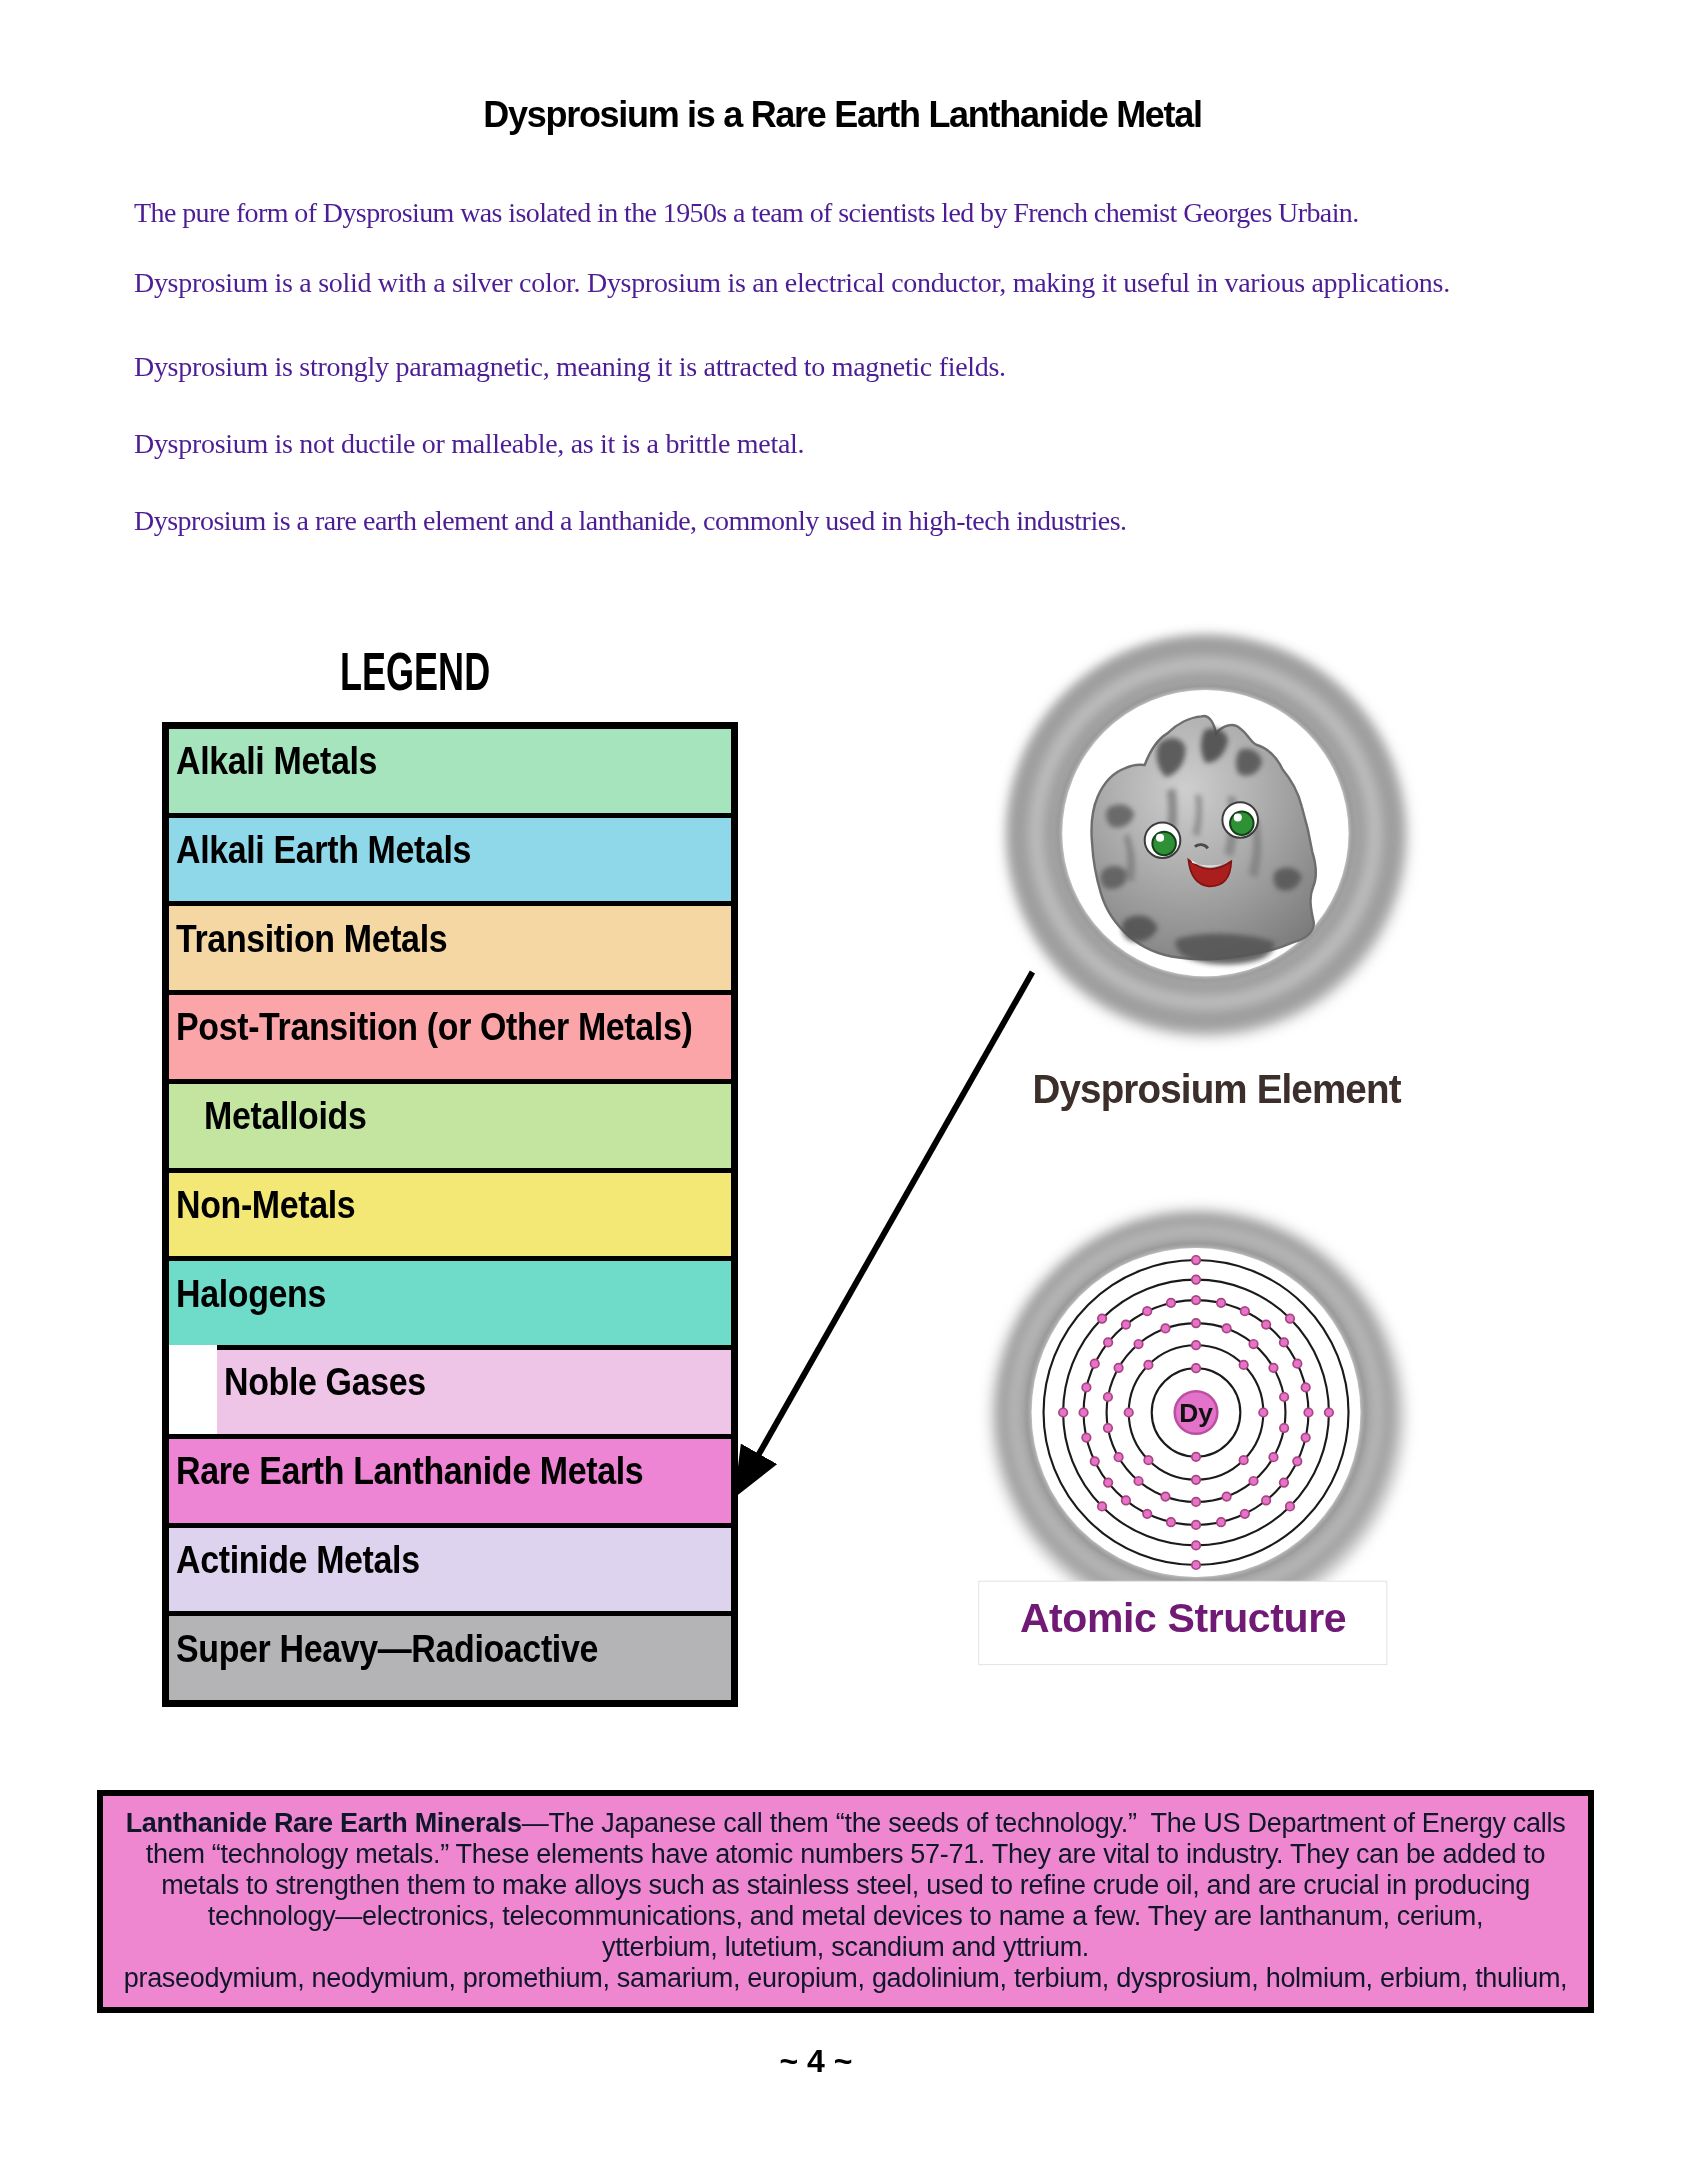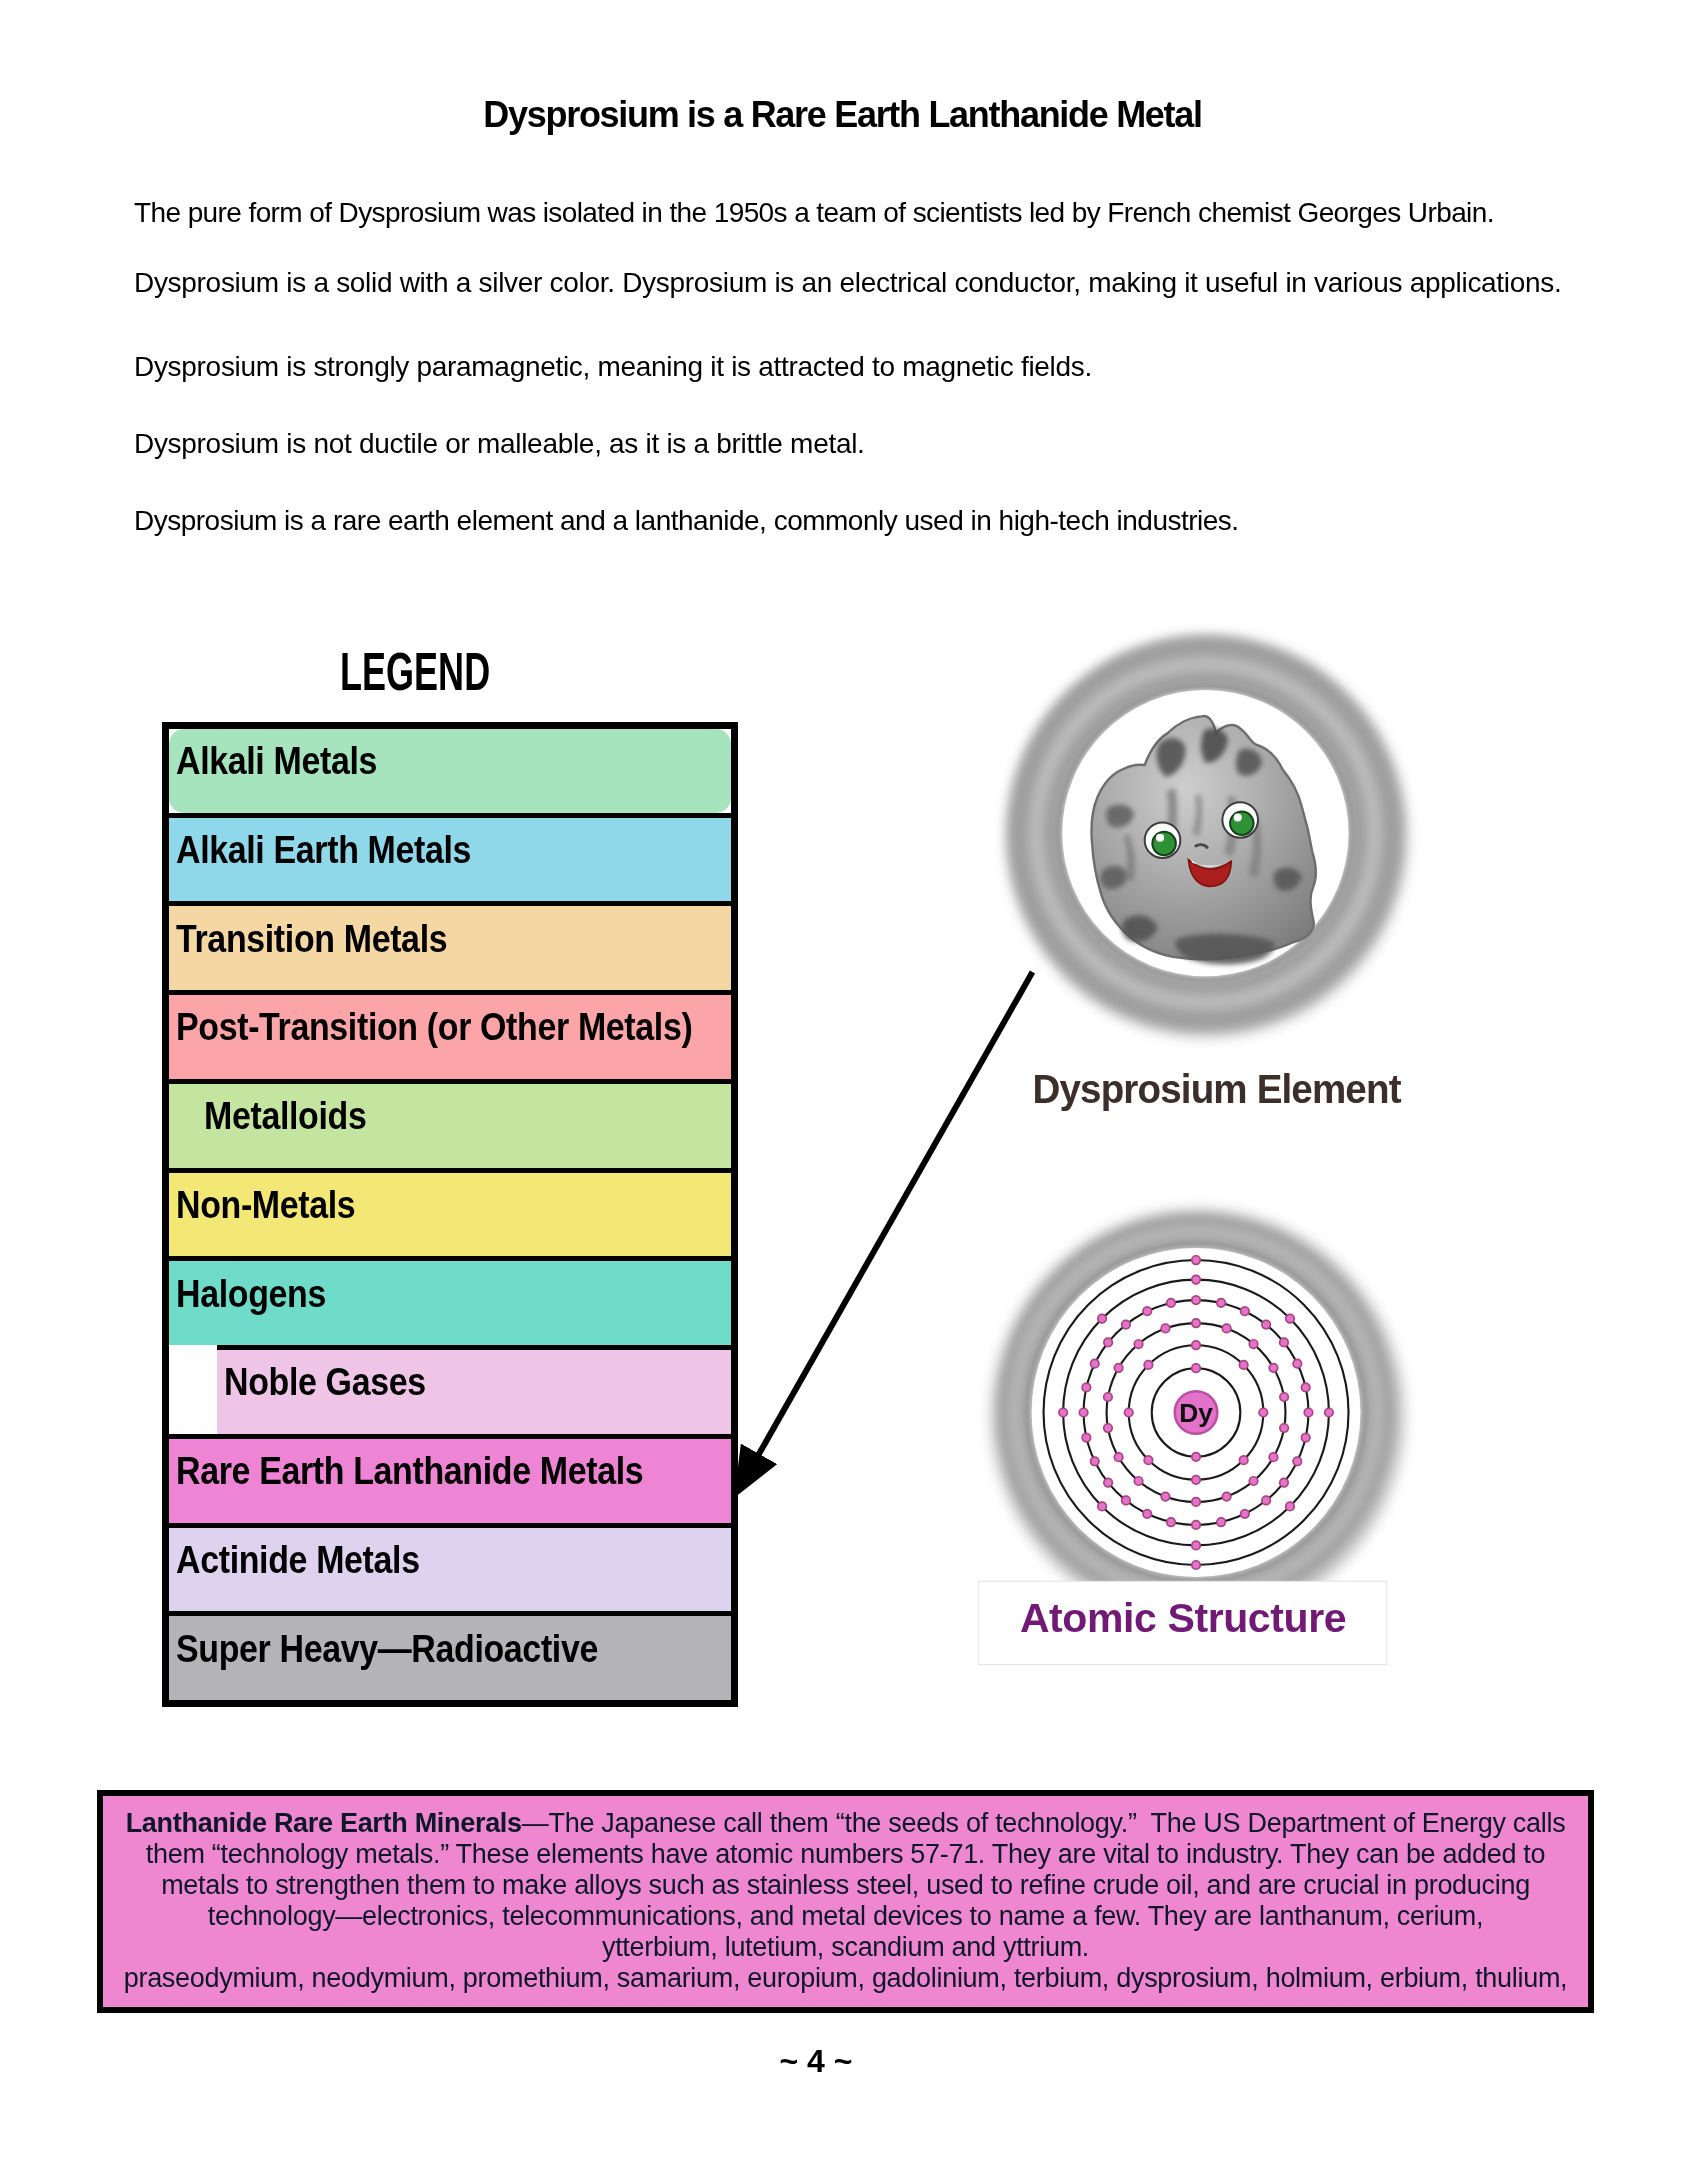--- a/index.html
+++ b/index.html
@@ -1,20 +1,20 @@
 <!DOCTYPE html>
 <html style="font-size:13.6px"><head>
 <meta charset="utf-8">
 <style>
 html,body{margin:0;padding:0;}
 body{width:1685px;height:2181px;position:relative;background:#ffffff;overflow:hidden;
      font-family:"Liberation Sans",sans-serif;}
 .abs{position:absolute;}
 .title{left:0;top:94px;width:1685px;text-align:center;font-weight:bold;font-size:36px;letter-spacing:-1.3px;white-space:nowrap;}
-.body-line{left:134px;font-size:28px;letter-spacing:-0.3px;white-space:nowrap;color:#000000;}
+.body-line{left:134px;font-size:28px;letter-spacing:-0.3px;white-space:nowrap;color:#4c1d95;font-family:Liberation Serif, serif;}
 .legend-head{left:340px;top:641px;font-weight:bold;font-size:53px;letter-spacing:0px;white-space:nowrap;transform:scaleX(0.68);transform-origin:left top;}
 .legend{left:162px;top:722px;width:576px;height:985px;border:7.7px solid #000;box-sizing:border-box;
         display:flex;flex-direction:column;}
 .lrow{flex:1 1 0;border-top:5.1px solid #000;font-weight:bold;font-size:39px;letter-spacing:-0.4px;
       padding:10.2px 0 0 6.8px;box-sizing:border-box;white-space:nowrap;}
 .lrow span{display:inline-block;transform:scaleX(0.87);transform-origin:left top;}
 .lrow:first-child{border-top:none;}
 .cap1{left:1021px;top:1066px;width:383px;text-align:center;font-weight:bold;font-size:41px;letter-spacing:-0.9px;color:#3b2e2b;white-space:nowrap;transform:scaleX(0.94);}
 .cap2{left:979px;top:1595px;width:408px;text-align:center;font-weight:bold;font-size:41px;letter-spacing:-0.4px;color:#701a75;white-space:nowrap;}
 .pinkbox{left:97px;top:1790px;width:1497px;height:223px;border:6.8px solid #000;background:#ee87cf;box-sizing:border-box;
@@ -26,21 +26,21 @@
 <body>
 <div class="abs title">Dysprosium is a Rare Earth Lanthanide Metal</div>
 <div class="abs body-line" style="top:197px;letter-spacing:-0.6px;">The pure form of Dysprosium was isolated in the 1950s a team of scientists led by French chemist Georges Urbain.</div>
 <div class="abs body-line" style="top:267px;text-align:right;">Dysprosium is a solid with a silver color. Dysprosium is an electrical conductor, making it useful in various applications.</div>
 <div class="abs body-line" style="top:351px;">Dysprosium is strongly paramagnetic, meaning it is attracted to magnetic fields.</div>
 <div class="abs body-line" style="top:428px;">Dysprosium is not ductile or malleable, as it is a brittle metal.</div>
 <div class="abs body-line" style="top:505px;letter-spacing:-0.5px;">Dysprosium is a rare earth element and a lanthanide, commonly used in high-tech industries.</div>
 
 <div class="abs legend-head">LEGEND</div>
 <div class="abs legend">
-  <div class="lrow" style="background:#a5e4bd;border-radius:15px;"><span>Alkali Metals</span></div>
+  <div class="lrow" style="background:#a5e4bd;"><span>Alkali Metals</span></div>
   <div class="lrow" style="background:#8fd8e9;"><span>Alkali Earth Metals</span></div>
   <div class="lrow" style="background:#f5d7a4;"><span>Transition Metals</span></div>
   <div class="lrow" style="background:#fba5a9;"><span>Post-Transition (or Other Metals)</span></div>
   <div class="lrow" style="background:#c3e59f;padding-left:35px;"><span>Metalloids</span></div>
   <div class="lrow" style="background:#f3e875;"><span>Non-Metals</span></div>
   <div class="lrow" style="background:#6fdcc9;"><span>Halogens</span></div>
   <div class="lrow" style="background:#efc5e7;margin-left:48px;"><span>Noble Gases</span></div>
   <div class="lrow" style="background:#ee84d4;"><span>Rare Earth Lanthanide Metals</span></div>
   <div class="lrow" style="background:#ded3ee;"><span>Actinide Metals</span></div>
   <div class="lrow" style="background:#b4b3b5;"><span>Super Heavy—Radioactive</span></div>

